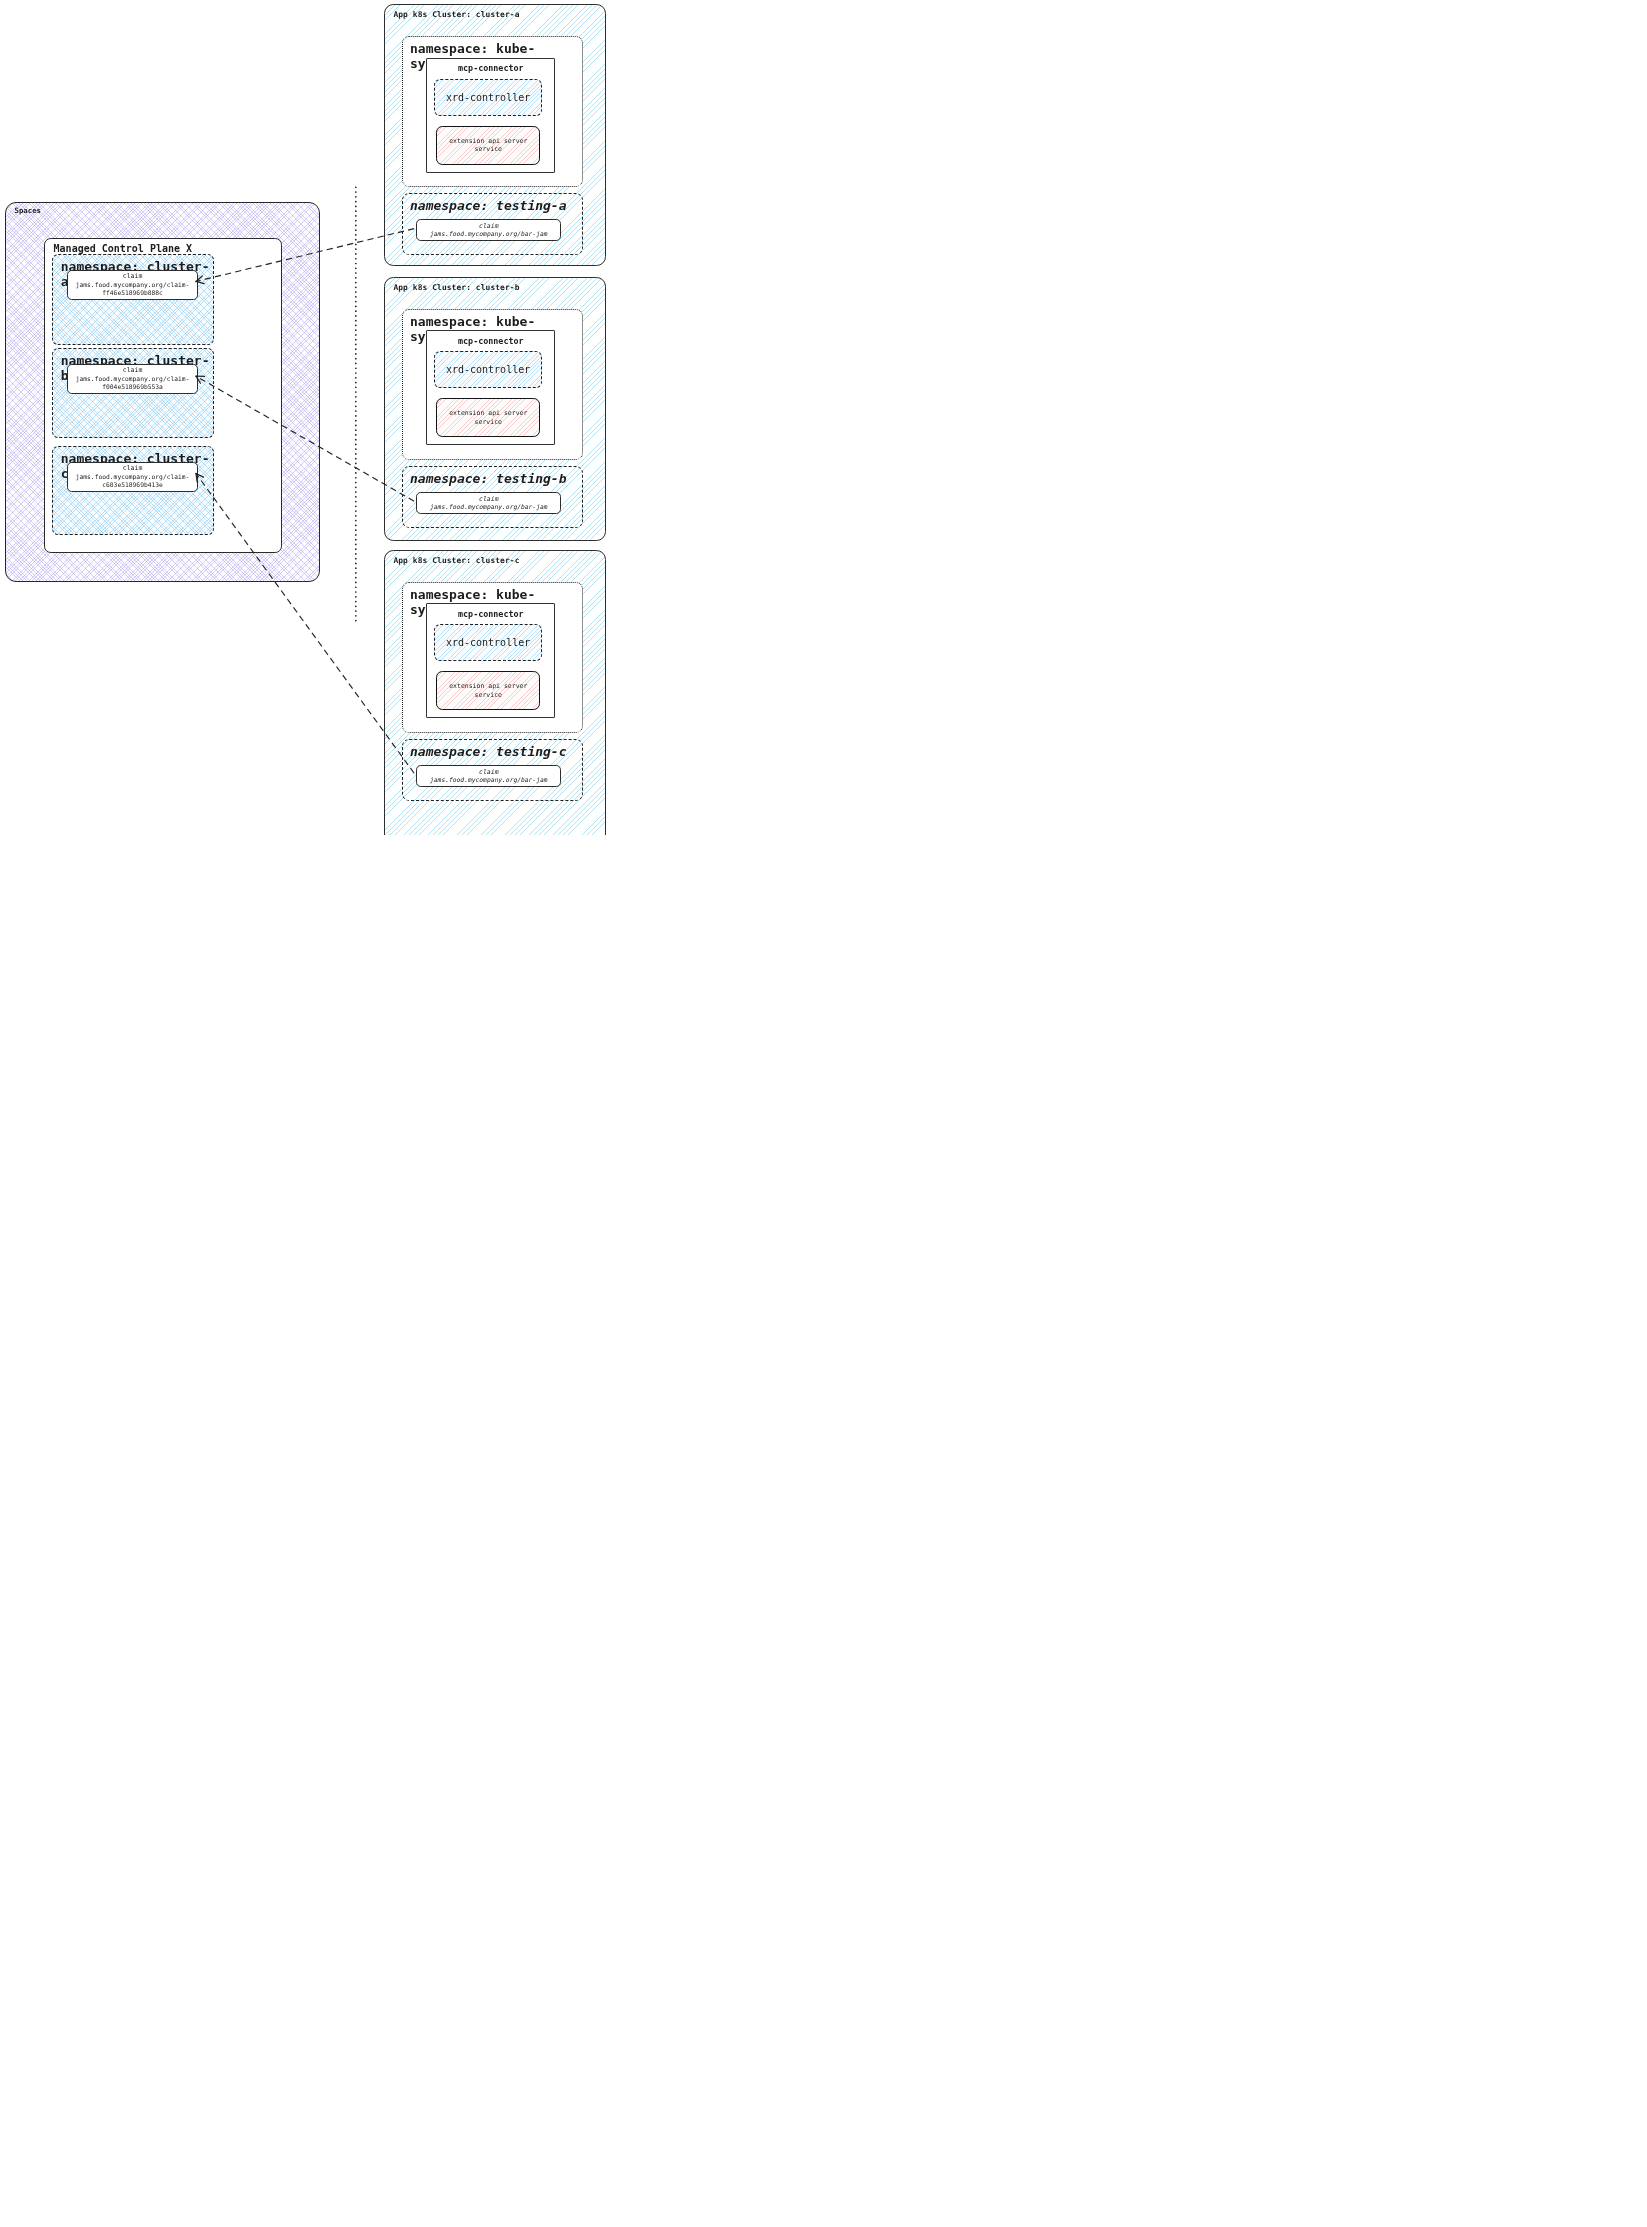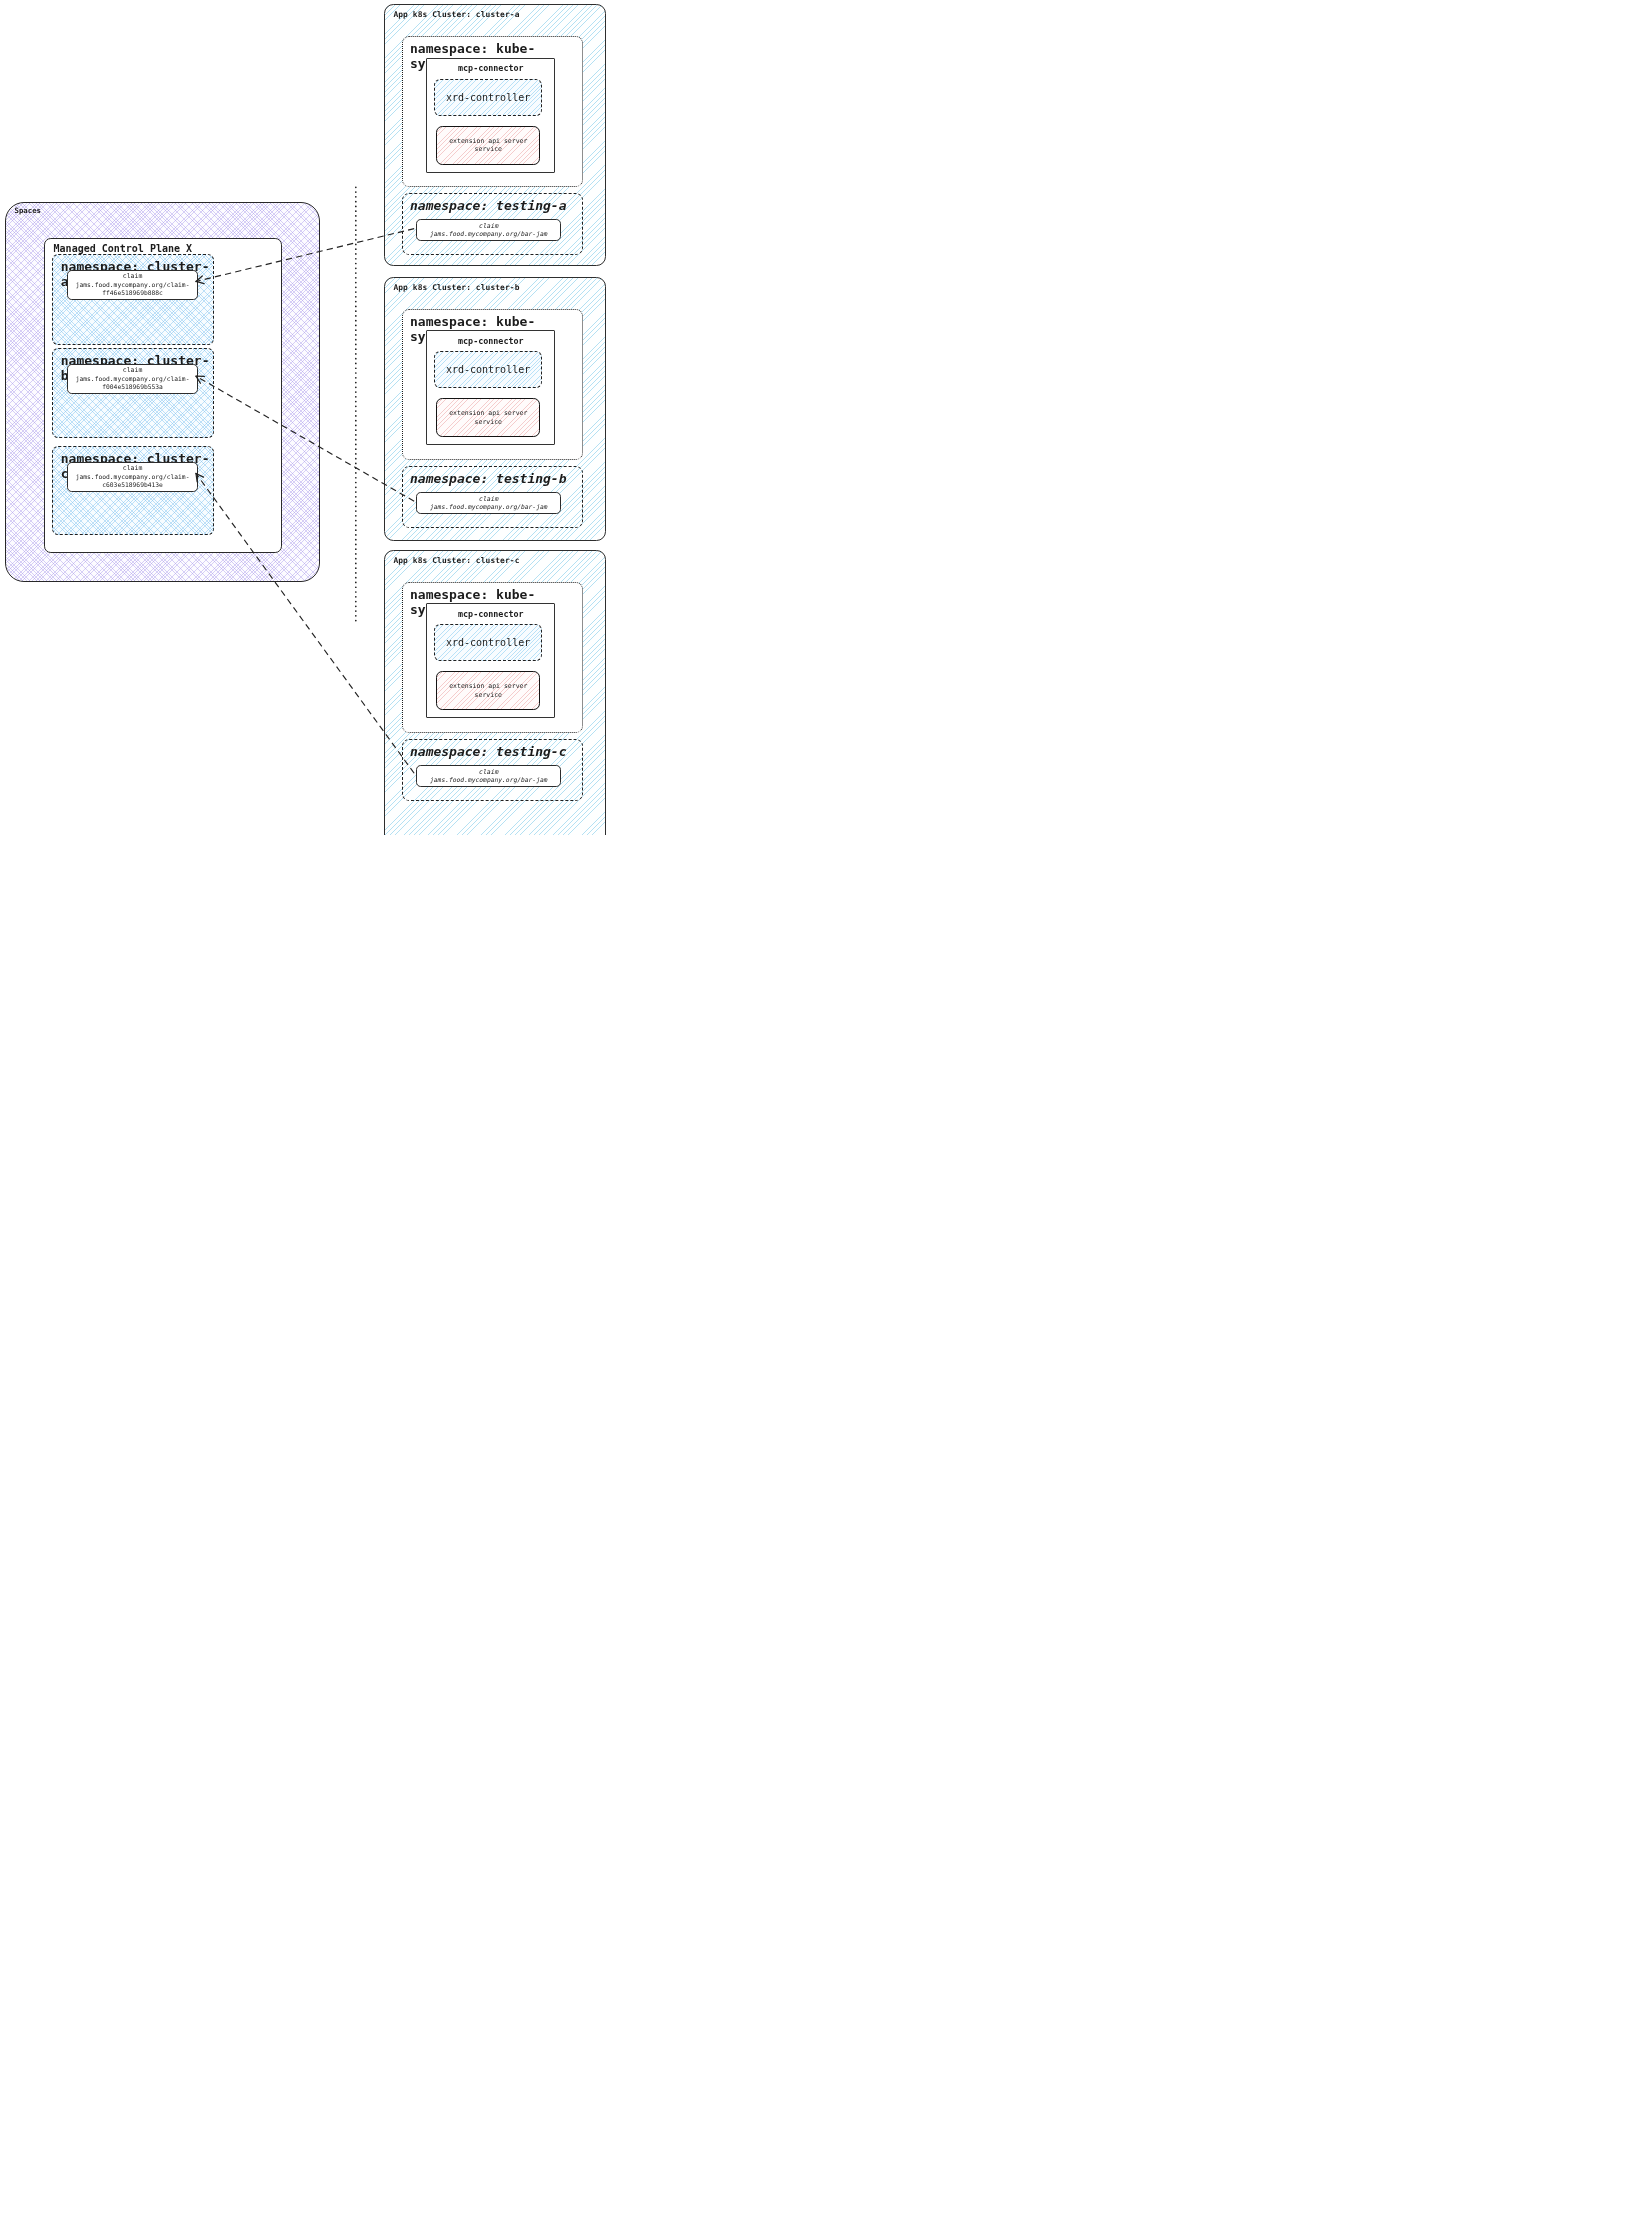--- a/index.html
+++ b/index.html
@@ -41,21 +41,21 @@
   .testing-box{border:1.2px dashed #1f1f1f;border-radius:7.3px;background:transparent;font-style:italic;}
   .ns-label{position:absolute;left:7.3px;top:4px;font-size:13px;font-weight:600;}
   .mcp-conn{border:0.7px solid #333333;border-radius:1px;background:#ffffff;}
   .mcp-title{position:absolute;left:0;right:0;top:4.7px;text-align:center;font-size:8.4px;font-weight:700;}
   .xrd-box{border:1.2px dashed #1f1f1f;border-radius:6.3px;display:flex;align-items:center;justify-content:center;font-size:10px;}
   .ext-box{border:1.3px solid #141414;border-radius:6.3px;display:flex;flex-direction:column;align-items:center;justify-content:center;font-size:6.5px;line-height:1.3;}
   .claim{border:0.8px solid #2c2c2c;border-radius:4.7px;background:#ffffff;display:flex;flex-direction:column;align-items:center;justify-content:center;line-height:1.3;}
   .claim .t{font-size:6.5px;}
   .claim .v{font-size:6.3px;}
 
-  .spaces{border:0.9px solid #272727;border-radius:19px;}
+  .spaces{border:0.9px solid #272727;border-radius:11px;}
   .spaces-label{position:absolute;left:8.4px;top:3.1px;font-size:7.3px;font-weight:600;}
   .mcpx{border:0.8px solid #2a2a2a;border-radius:6.8px;background:#ffffff;}
   .mcpx-label{position:absolute;left:8.4px;top:4.2px;font-size:10px;font-weight:600;}
   .lns{border:1.2px dashed #1f1f1f;border-radius:6.3px;}
 
   #connector-svg{position:absolute;left:0;top:0;width:618px;height:835px;pointer-events:none;}
 </style>
 </head>
 <body>
 

